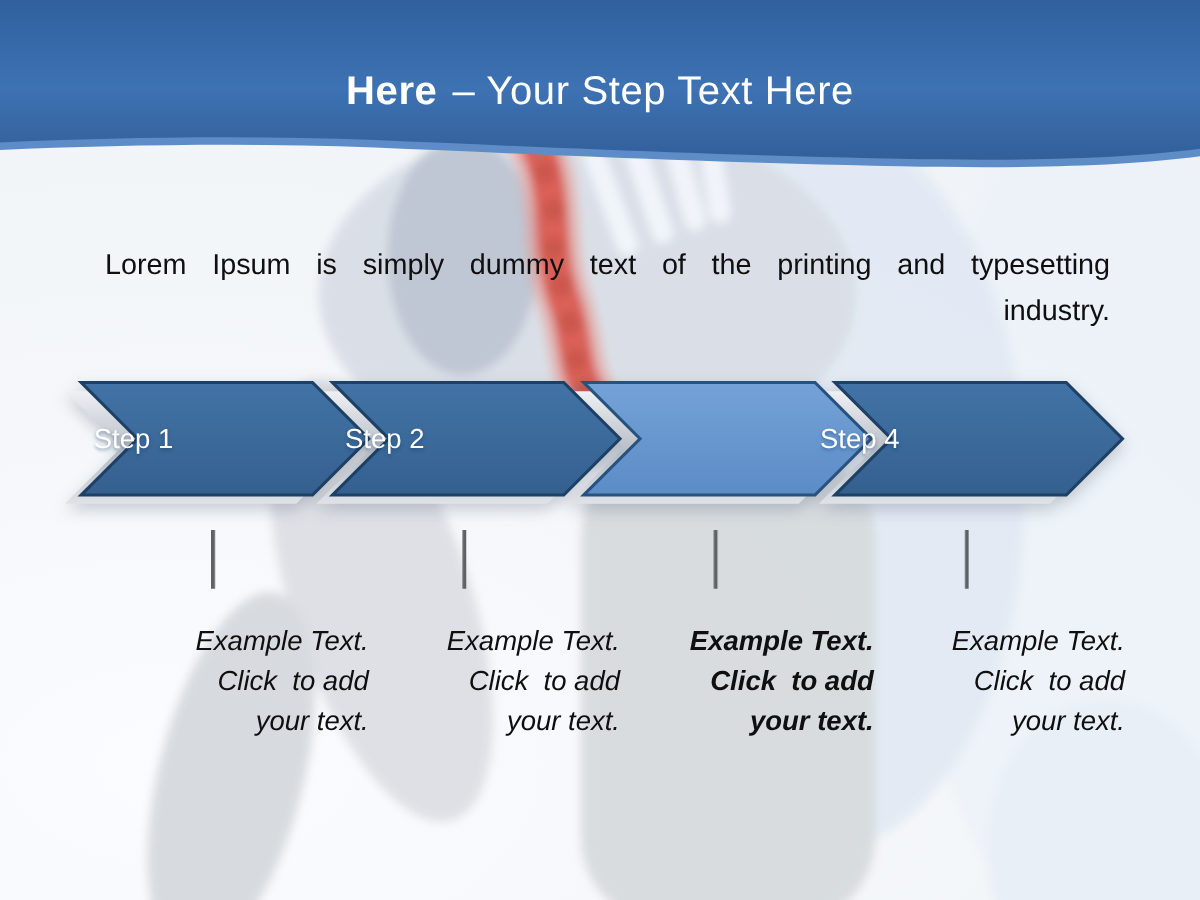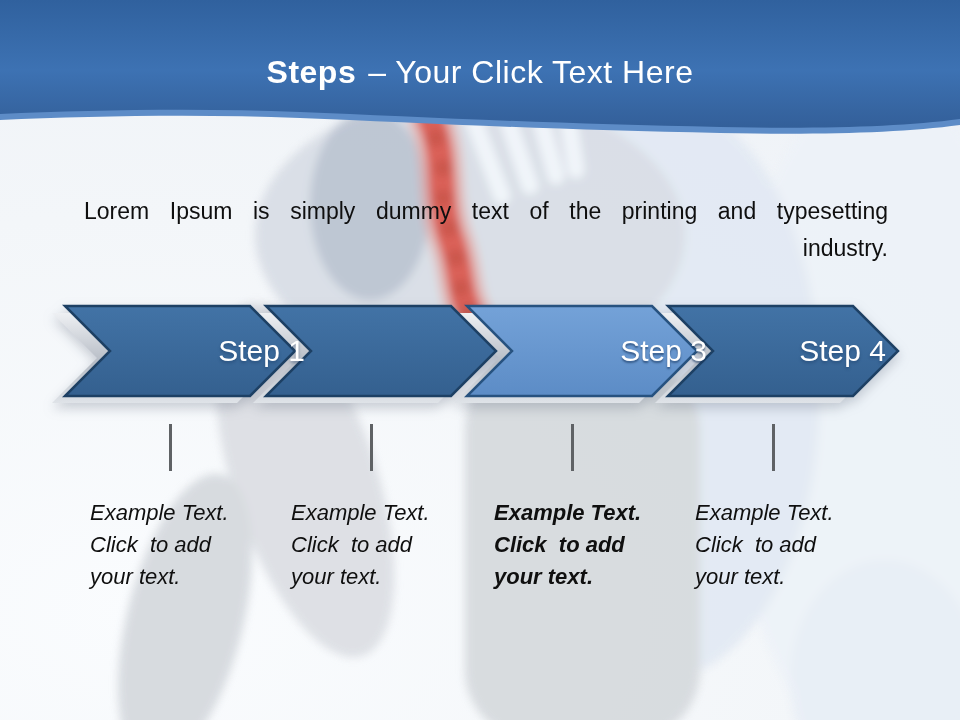--- a/index.html
+++ b/index.html
@@ -28,30 +28,30 @@
   
   .intro{position:absolute;left:84px;top:193px;width:804px;color:var(--text-dark);
          font-size:23px;line-height:37px;}
   .intro-line1{text-align:justify;text-align-last:justify;}
   .intro-line2{text-align:right;}
   
   .chevrons{position:absolute;left:0;top:300px;
             filter:drop-shadow(0 5px 6px rgba(90,100,120,.30));}
   .chevrons .chev{stroke:var(--chevron-border);stroke-width:2.5;fill:url(#gradDark);}
   .chevrons .chev.hi{stroke:var(--chevron-hi-border);fill:url(#gradHi);}
-  .step-label{position:absolute;top:329px;width:230px;height:44px;text-align:right;
-              color:#fff;font-size:30px;line-height:44px;
+  .step-label{position:absolute;top:329px;width:230px;height:44px;text-align:left;
+              color:#fff;font-size:22px;line-height:44px;
               text-shadow:0 2px 3px rgba(25,55,95,.45);}
   .step-label.hi{text-shadow:0 2px 2px rgba(25,55,95,.65);}
   
   .tick{position:absolute;top:424px;width:3px;height:47px;background:var(--tick-gray);}
   
   .caption{position:absolute;top:497px;width:205px;color:var(--text-dark);
            font-style:italic;font-size:22px;line-height:32px;}
-  .caption .cap-line{display:block;white-space:pre;}
+  .caption .cap-line{display:block;white-space:pre;text-align:right;}
   .caption.bold{font-weight:700;}
 </style>
 </head>
 <body>
 
 <div class="slide">
 
   <svg class="figure" width="960" height="720" viewBox="0 0 960 720" aria-hidden="true">
     <defs>
       <filter id="soft" x="-20%" y="-20%" width="140%" height="140%">
@@ -94,21 +94,21 @@
       <linearGradient id="headerGrad" x1="0" y1="0" x2="0" y2="1">
         <stop offset="0" style="stop-color:var(--header-top)"></stop>
         <stop offset="0.55" style="stop-color:var(--header-mid)"></stop>
         <stop offset="1" style="stop-color:#335f99"></stop>
       </linearGradient>
     </defs>
     <path transform="translate(0,6)" d="M0,0 H960 V119 C900,127 820,129 720,127 C560,124 420,117 300,112 C200,108 90,110 0,114 Z" fill="var(--header-edge)"></path>
     <path d="M0,0 H960 V119 C900,127 820,129 720,127 C560,124 420,117 300,112 C200,108 90,110 0,114 Z" fill="url(#headerGrad)"></path>
   </svg>
   <div class="title">
-    <span class="t-bold">Steps</span><span class="t-rest">– Your Click Text Here</span>
+    <span class="t-bold">Here</span><span class="t-rest">– Your Step Text Here</span>
   </div>
 
   <div class="intro">
     <div class="intro-line1">Lorem Ipsum is simply dummy text of the printing and typesetting</div>
     <div class="intro-line2">industry.</div>
   </div>
 
   <svg class="chevrons" width="960" height="112" viewBox="0 0 960 112" aria-hidden="true">
     <defs>
       <linearGradient id="gradDark" x1="0" y1="0" x2="0" y2="1">
@@ -132,21 +132,21 @@
       <polygon points="467,6 652,6 697,51 652,96 467,96 512,51"></polygon>
       <polygon points="668,6 853,6 898,51 853,96 668,96 713,51"></polygon>
     </g>
     <polygon class="chev" points="65,6 250,6 295,51 250,96 65,96 110,51"></polygon>
     <polygon class="chev" points="266,6 451,6 496,51 451,96 266,96 311,51"></polygon>
     <polygon class="chev hi" points="467,6 652,6 697,51 652,96 467,96 512,51"></polygon>
     <polygon class="chev" points="668,6 853,6 898,51 853,96 668,96 713,51"></polygon>
   </svg>
 
   <div class="step-label" style="left:75px">Step 1</div>
-  <div class="step-label hi" style="left:477px">Step 3</div>
+  <div class="step-label" style="left:276px">Step 2</div>
   <div class="step-label" style="left:656px">Step 4</div>
 
   <div class="tick" style="left:169px"></div>
   <div class="tick" style="left:370px"></div>
   <div class="tick" style="left:571px"></div>
   <div class="tick" style="left:772px"></div>
 
   <div class="caption" style="left:90px">
     <span class="cap-line">Example Text.</span>
     <span class="cap-line">Click  to add</span>

